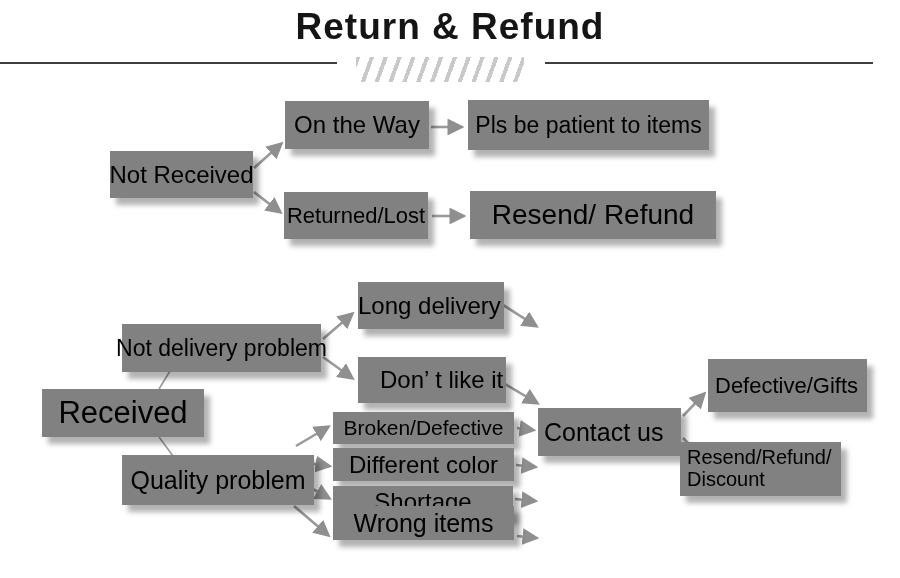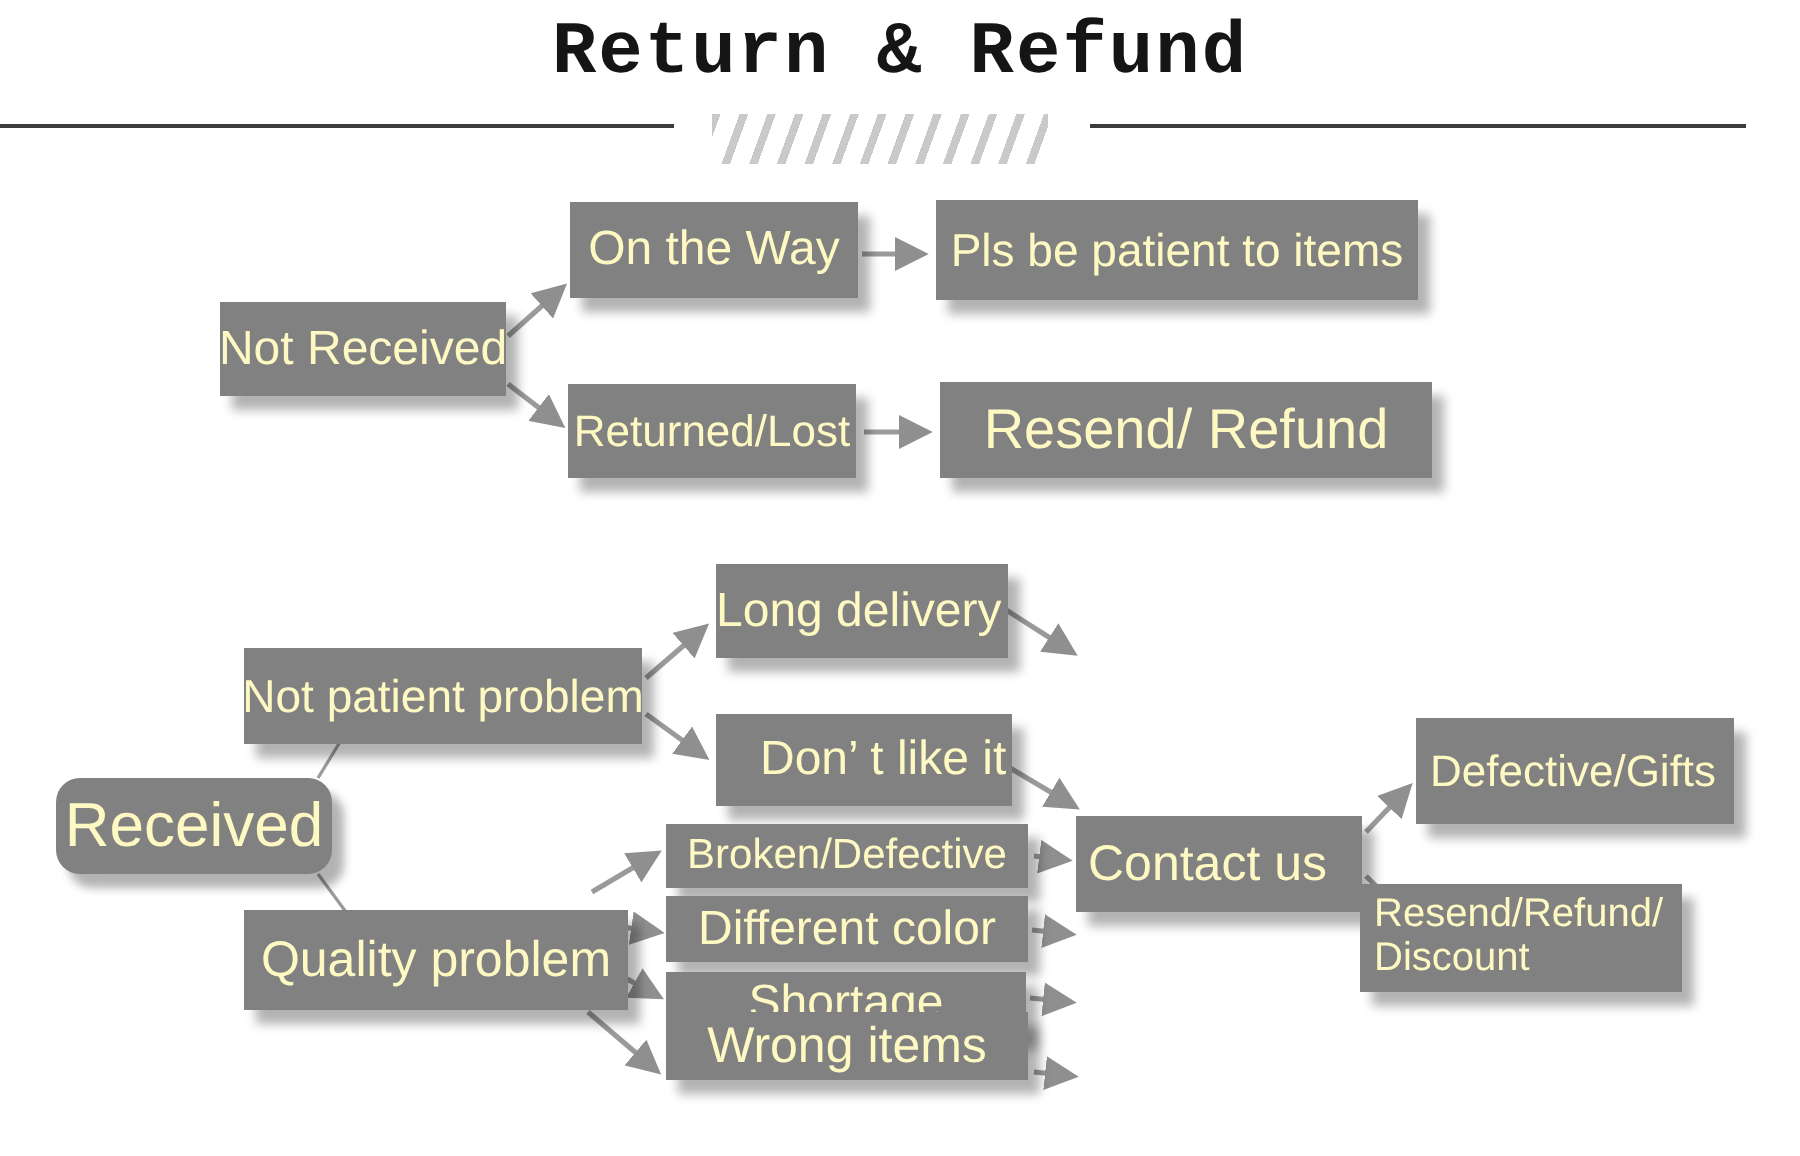--- a/index.html
+++ b/index.html
@@ -7,50 +7,50 @@
     position:relative;
     width:900px;height:578px;
     background:#ffffff;
     overflow:hidden;
     font-family:"Liberation Sans", sans-serif;
   }
   
   .title{
     position:absolute;left:0;top:6px;width:900px;
     text-align:center;
-    font-family:Liberation Mono, monospace;
+    font-family:Liberation Sans, sans-serif;
     font-weight:bold;
     font-size:37px;
     color:#151515;
     letter-spacing:1px;
   }
   .rule{position:absolute;height:2px;background:#3d3d3d;top:62px;}
   .rule-left{left:0;width:337px;}
   .rule-right{left:545px;width:328px;}
   .hatch{
     position:absolute;left:356px;top:57px;width:168px;height:25px;
     background:repeating-linear-gradient(110deg,#c9c9c9 0 4px,transparent 4px 13px);
   }
   
   .node{
     position:absolute;
     background:#818181;
-    color:#fef9c3;
+    color:#000000;
     display:flex;align-items:center;justify-content:center;
     box-shadow:6px 7px 5px rgba(0,0,0,0.30);
     white-space:nowrap;
     line-height:1.08;
   }
   .node.left{justify-content:flex-start;}
   #n-not-received  {left:110px;top:151px;width:143px;height:47px;font-size:24px;}
   #n-on-the-way    {left:285px;top:101px;width:144px;height:48px;font-size:24px;}
   #n-pls-wait      {left:468px;top:100px;width:241px;height:50px;font-size:23px;}
   #n-returned-lost {left:284px;top:192px;width:144px;height:47px;font-size:22px;}
   #n-resend-refund {left:470px;top:191px;width:246px;height:48px;font-size:28px;}
-  #n-received      {left:28px; top:389px;width:138px;height:48px;font-size:31px;border-radius:12px;}
+  #n-received      {left:42px; top:389px;width:162px;height:48px;font-size:31px;}
   #n-not-quality   {left:122px;top:324px;width:199px;height:48px;font-size:23px;}
   #n-quality       {left:122px;top:455px;width:192px;height:50px;font-size:25px;}
   #n-long-delivery {left:358px;top:282px;width:146px;height:47px;font-size:24px;padding-left:0;}
   #n-dont-like     {left:358px;top:357px;width:148px;height:46px;font-size:24px;padding-left:22px;box-sizing:border-box;}
   #n-broken        {left:333px;top:412px;width:181px;height:32px;font-size:21px;}
   #n-different     {left:333px;top:448px;width:181px;height:33px;font-size:24px;}
   #n-shortage      {left:333px;top:486px;width:180px;height:32px;font-size:24px;}
   #n-wrong         {left:333px;top:506px;width:181px;height:34px;font-size:25px;}
   #n-contact       {left:538px;top:408px;width:143px;height:48px;font-size:25px;padding-left:6px;box-sizing:border-box;}
   #n-discount-gifts{left:708px;top:359px;width:159px;height:53px;font-size:22px;padding-left:7px;box-sizing:border-box;}
@@ -99,21 +99,21 @@
       <line x1="159" y1="437" x2="173" y2="456"></line>
     </g>
   </svg>
 
   <div class="node" id="n-not-received">Not Received</div>
   <div class="node" id="n-on-the-way">On the Way</div>
   <div class="node" id="n-pls-wait">Pls be patient to items</div>
   <div class="node" id="n-returned-lost">Returned/Lost</div>
   <div class="node" id="n-resend-refund">Resend/ Refund</div>
   <div class="node" id="n-received">Received</div>
-  <div class="node" id="n-not-quality">Not patient problem</div>
+  <div class="node" id="n-not-quality">Not delivery problem</div>
   <div class="node" id="n-quality">Quality problem</div>
   <div class="node left" id="n-long-delivery">Long delivery</div>
   <div class="node left" id="n-dont-like">Don’ t like it</div>
   <div class="node" id="n-broken">Broken/Defective</div>
   <div class="node" id="n-different">Different color</div>
   <div class="node" id="n-shortage">Shortage</div>
   <div class="node" id="n-wrong">Wrong items</div>
   <div class="node left" id="n-contact">Contact us</div>
   <div class="node left" id="n-discount-gifts">Defective/Gifts</div>
   <div class="node left" id="n-resend-discount">Resend/Refund/

